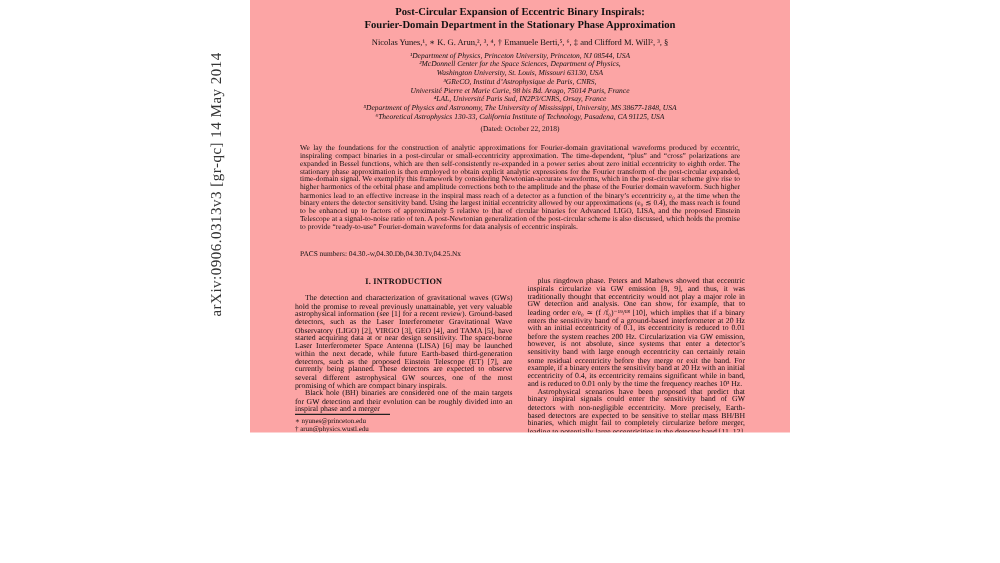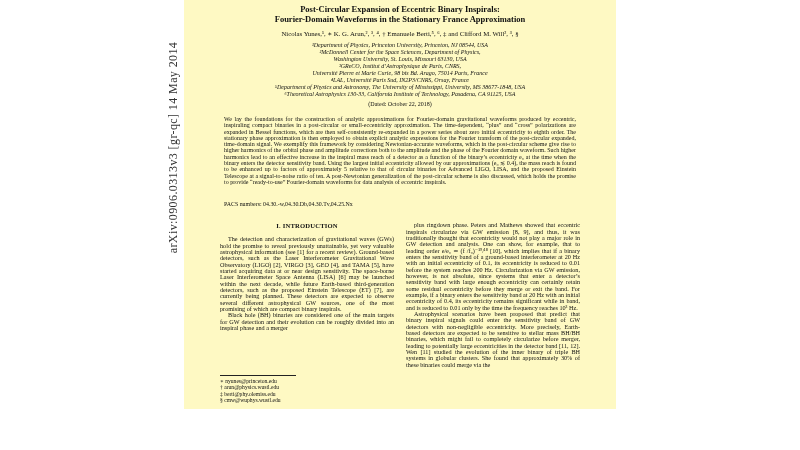--- a/index.html
+++ b/index.html
@@ -1,21 +1,21 @@
 <!DOCTYPE html>
 <html><head>
 <meta charset="utf-8">
 <style>
   * { margin:0; padding:0; box-sizing:border-box; }
   html,body { width:800px; height:450px; background:#ffffff; overflow:hidden; }
   body { font-family:"Liberation Serif","DejaVu Serif",serif; color:#111; position:relative; }
 
   .paper-page {
-    position:absolute; left:184px; top:0; width:432px; height:409px;
-    background:#fef9c3; padding:5px 36px 0 36px;
+    position:absolute; left:200px; top:0; width:432px; height:346px;
+    background:#fca5a5; padding:5px 36px 0 36px;
     display:flex; flex-direction:column; overflow:hidden;
   }
 
   .arxiv-watermark {
     position:absolute; left:62px; top:140px; width:222px; height:15px;
     transform:rotate(-90deg); transform-origin:center;
     font-size:12px; letter-spacing:0.4px; color:#333; text-align:center;
     white-space:nowrap;
   }
 
@@ -44,21 +44,21 @@
 </style>
 </head>
 <body>
 
 <div class="arxiv-watermark">arXiv:0906.0313v3  [gr-qc]  14 May 2014</div>
 
 <div class="paper-page">
 
   <div class="title">
     <div>Post-Circular Expansion of Eccentric Binary Inspirals:</div>
-    <div>Fourier-Domain Waveforms in the Stationary France Approximation</div>
+    <div>Fourier-Domain Department in the Stationary Phase Approximation</div>
   </div>
 
   <div class="authors">Nicolas Yunes,¹, ∗ K. G. Arun,², ³, ⁴, † Emanuele Berti,⁵, ⁶, ‡ and Clifford M. Will², ³, §</div>
 
   <div class="affils">
     <div class="affil">¹Department of Physics, Princeton University, Princeton, NJ 08544, USA</div>
     <div class="affil">²McDonnell Center for the Space Sciences, Department of Physics,</div>
     <div class="affil">Washington University, St. Louis, Missouri 63130, USA</div>
     <div class="affil">³GReCO, Institut d’Astrophysique de Paris, CNRS,</div>
     <div class="affil">Université Pierre et Marie Curie, 98 bis Bd. Arago, 75014 Paris, France</div>

